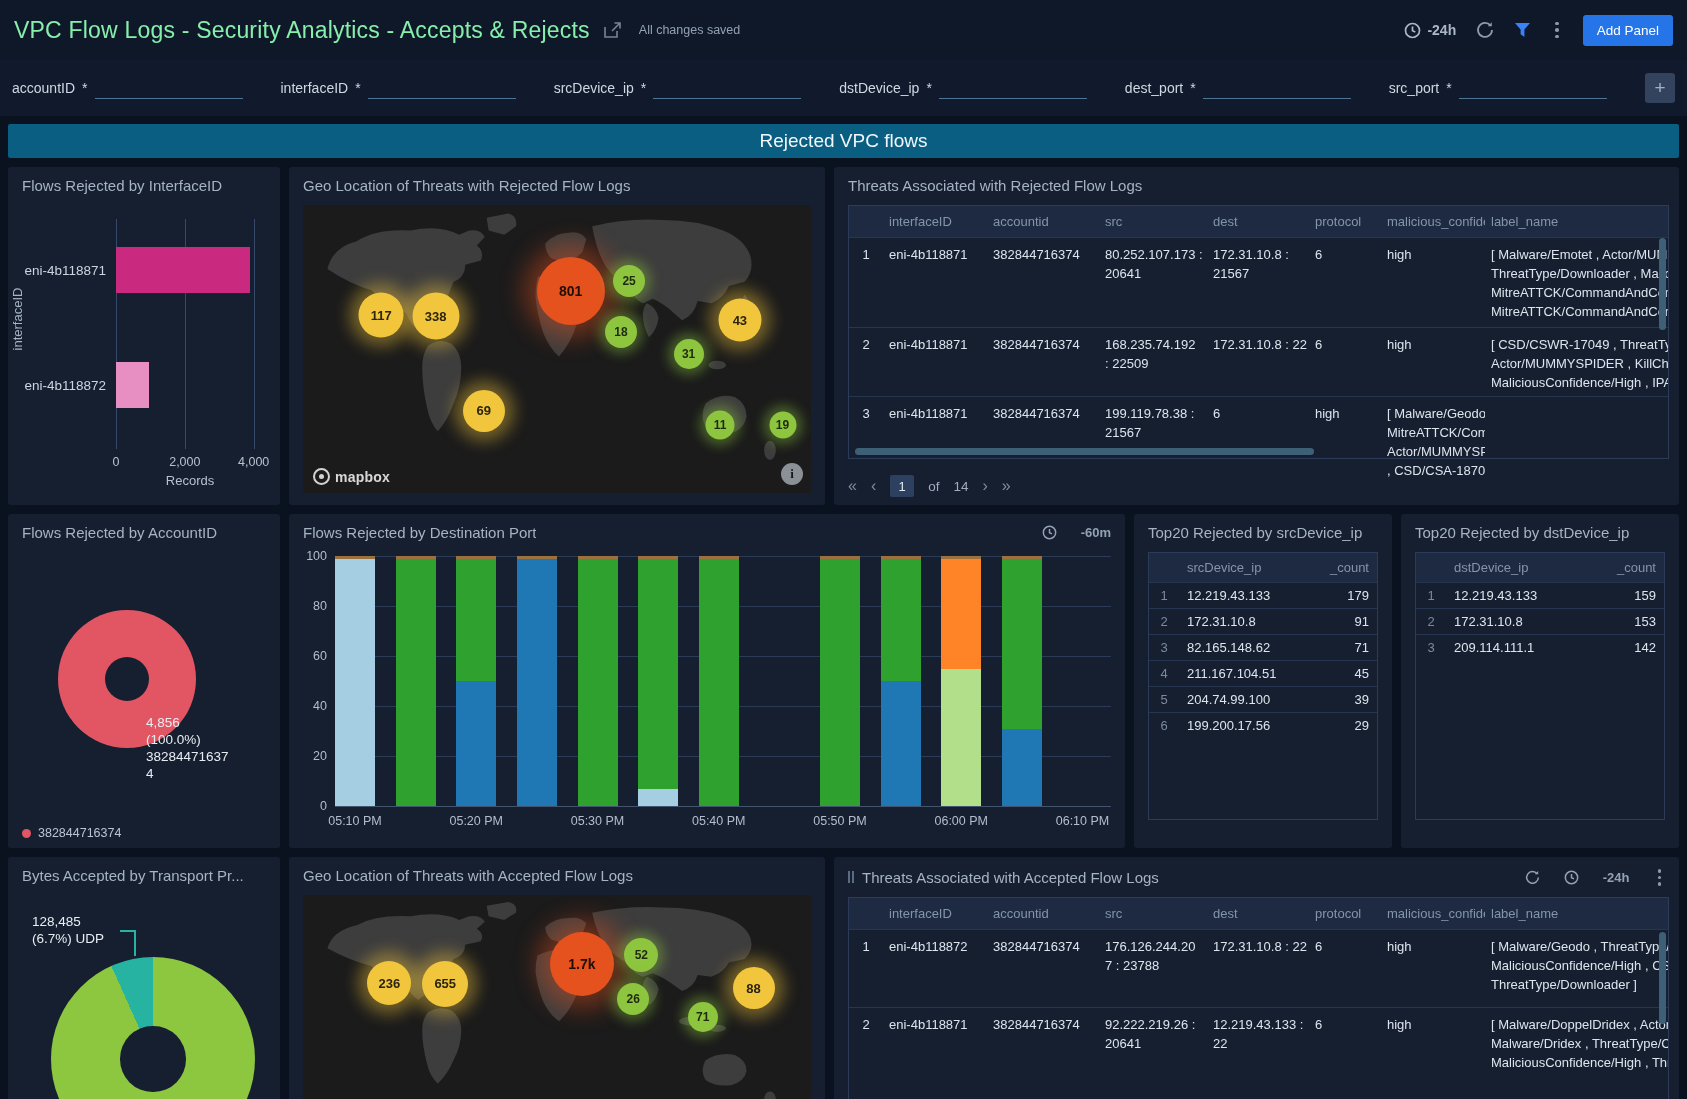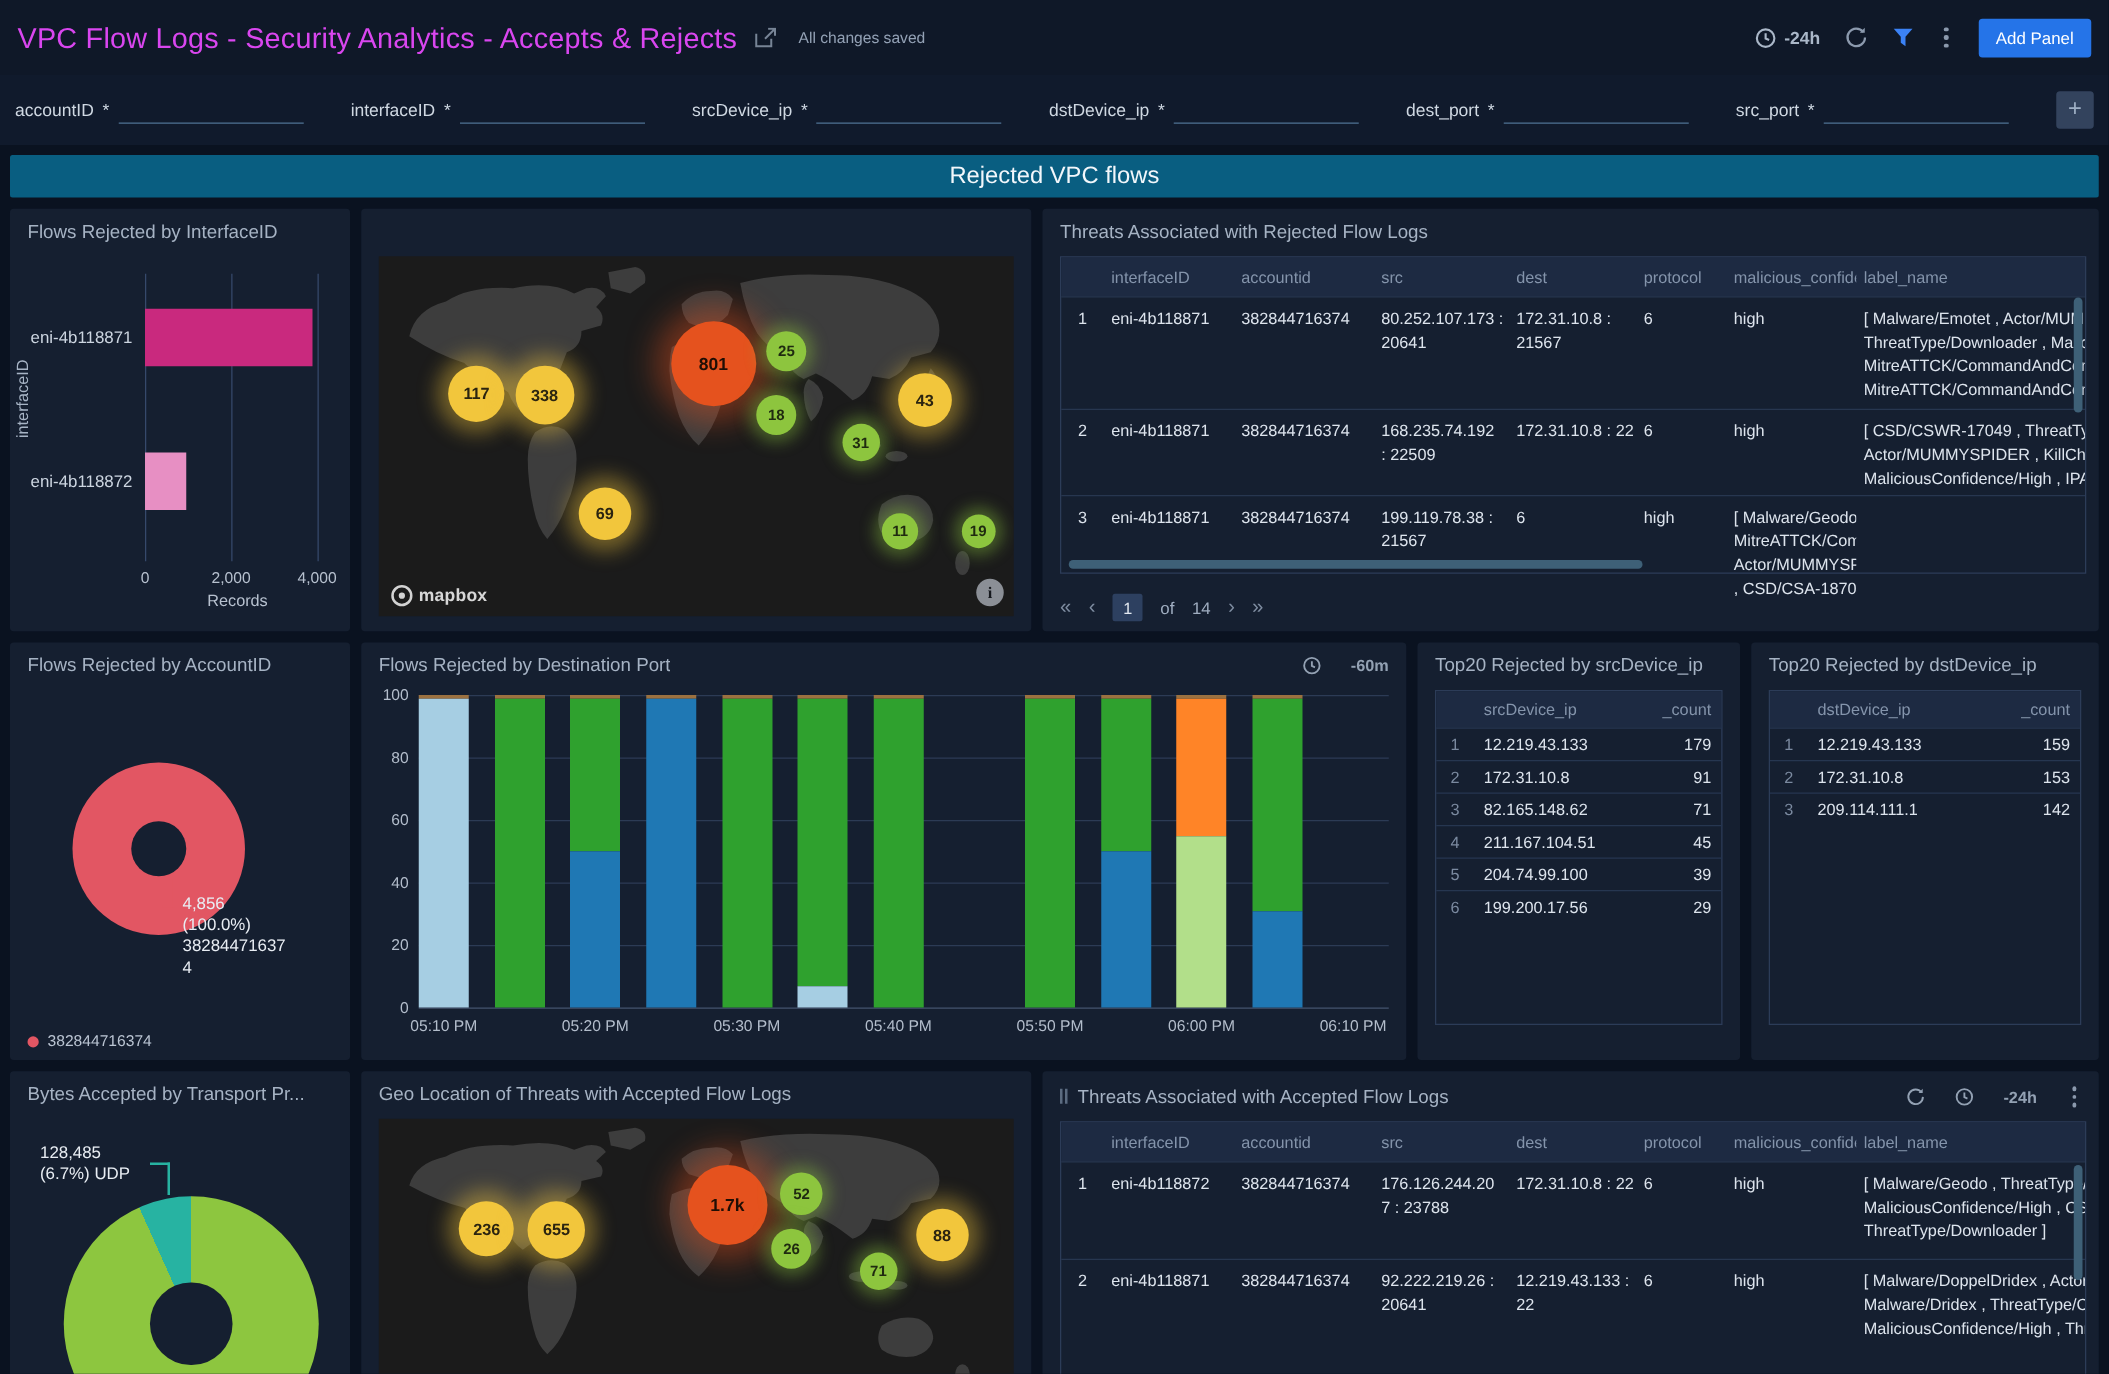--- a/index.html
+++ b/index.html
@@ -1,20 +1,20 @@
 <!DOCTYPE html>
 <html><head>
 <meta charset="utf-8">
 <style>
   * { margin:0; padding:0; box-sizing:border-box; }
   html,body { width:1687px; height:1099px; overflow:hidden; background:#0a1220;
     font-family:"Liberation Sans", sans-serif; color:#dfe6ee; }
   
   .hdr { height:60px; background:#0f1828; display:flex; align-items:center; padding:0 14px; }
-  .hdr-title { font-size:23px; color:#d946ef; font-weight:400; letter-spacing:.2px; }
+  .hdr-title { font-size:23px; color:#86efac; font-weight:400; letter-spacing:.2px; }
   .share-ic { margin-left:14px; opacity:.75; cursor:pointer; display:flex; }
   .saved { margin-left:16px; font-size:12.5px; color:#93a1b5; }
   .hdr-right { margin-left:auto; display:flex; align-items:center; gap:20px; }
   .timectl { display:flex; align-items:center; gap:6px; color:#aab7c8; font-size:14px; font-weight:700; cursor:pointer; }
   .icbtn { cursor:pointer; display:flex; align-items:center; }
   .kebab { display:flex; flex-direction:column; gap:3px; cursor:pointer; padding:2px 4px; }
   .kebab i { width:3.5px; height:3.5px; border-radius:50%; background:#8b99ad; }
   .addpanel { background:#2574e8; color:#fff; border:none; font-size:13.5px; padding:8px 14px;
     border-radius:3px; cursor:pointer; font-family:inherit; }
   
@@ -52,21 +52,21 @@
   .xlab-c { position:absolute; top:100%; margin-top:24px; left:50%; transform:translateX(-50%);
     font-size:13px; color:#b7c1cf; }
   
   .map { position:absolute; left:14px; right:14px; top:38px; bottom:12px; background:#1b1b1b; overflow:hidden; }
   .map svg.world { position:absolute; inset:0; width:100%; height:100%; }
   .bubble { position:absolute; border-radius:50%; display:flex; align-items:center; justify-content:center;
     font-weight:700; transform:translate(-50%,-50%); cursor:pointer; }
   .b-yellow { background:#f2c63c; color:#2b2410; box-shadow:0 0 16px 9px rgba(242,198,60,.42); font-size:13px; }
   .b-green { background:#8dc53e; color:#1f2a10; box-shadow:0 0 12px 6px rgba(141,197,62,.4); font-size:12px; }
   .b-red { background:#e5521e; color:#1f0e05; box-shadow:0 0 24px 13px rgba(229,82,30,.42); font-size:14px; }
-  .mb-attrib { position:absolute; left:10px; bottom:8px; display:flex; gap:5px; opacity:.9; }
+  .mb-attrib { position:absolute; left:10px; bottom:8px; display:flex; align-items:center; gap:5px; opacity:.9; }
   .mb-attrib .mbc { width:17px; height:17px; border-radius:50%; border:2px solid #e8e8e8; position:relative; }
   .mb-attrib .mbc::after { content:""; position:absolute; left:4px; top:4px; width:5px; height:5px;
     border-radius:50%; background:#e8e8e8; }
   .mb-attrib span { color:#ececec; font-size:14px; font-weight:700; letter-spacing:.2px; }
   .map-info { position:absolute; right:8px; bottom:8px; width:22px; height:22px; border-radius:50%;
     background:#8b8f96; color:#15181d; font-size:13px; font-weight:700; display:flex; align-items:center;
     justify-content:center; cursor:pointer; font-family:"Liberation Serif", serif; }
   
   .ttable { position:absolute; left:14px; right:10px; top:38px; border:1px solid #2c3c58; }
   .tt-head,.tt-row { display:grid; grid-template-columns:34px 104px 112px 108px 102px 72px 104px 1fr; }
@@ -205,20 +205,21 @@
             <div class="hbar-lab">eni-4b118871</div>
           </div>
           <div class="hbar" style="top: 62%; left: 0px; width: 22.093%; background: rgb(231, 143, 195);">
             <div class="hbar-lab">eni-4b118872</div>
           </div>
           <div class="xlab-c">Records</div>
         </div>
     </div>
 
     <div class="panel">
+      <div class="ptitle">Geo Location of Threats with Rejected Flow Logs</div>
       <div class="map" id="map-rej">
           <svg class="world" viewBox="0 0 520 270" preserveAspectRatio="none">
             <g fill="#3d3d3d">
               <path d="M25,60 Q30,40 55,34 Q75,22 110,24 Q140,18 160,28 L170,24 Q182,22 186,30 L178,38 Q186,44 182,52 L166,56 Q166,68 154,72 L148,86 Q142,100 130,108 L118,118 Q110,112 106,102 L96,96 Q80,90 70,80 Q48,74 25,60 Z"></path>
               <path d="M188,12 L210,8 Q220,10 218,20 L206,28 L190,24 Z"></path>
               <path d="M128,132 Q140,124 152,130 Q162,138 162,152 Q162,170 154,186 Q148,202 138,212 Q130,204 127,190 Q122,170 122,152 Q122,140 128,132 Z"></path>
               <path d="M248,36 Q258,26 272,26 Q284,24 290,32 L286,44 Q278,52 266,54 L254,50 Q248,44 248,36 Z"></path>
               <path d="M240,68 Q254,60 270,62 Q282,66 284,80 Q286,96 280,112 Q274,130 262,142 Q252,134 246,120 Q240,104 238,86 Q238,76 240,68 Z"></path>
               <path d="M296,20 Q330,12 368,14 Q404,14 430,24 Q452,32 458,48 Q462,62 452,72 L436,76 Q430,88 418,92 L404,90 Q400,104 388,108 L378,100 Q368,92 358,88 L348,92 Q338,88 334,78 Q320,70 310,58 Q300,42 296,20 Z"></path>
               <path d="M352,92 Q362,96 364,106 Q362,118 354,124 Q348,114 348,102 Q348,96 352,92 Z"></path>

